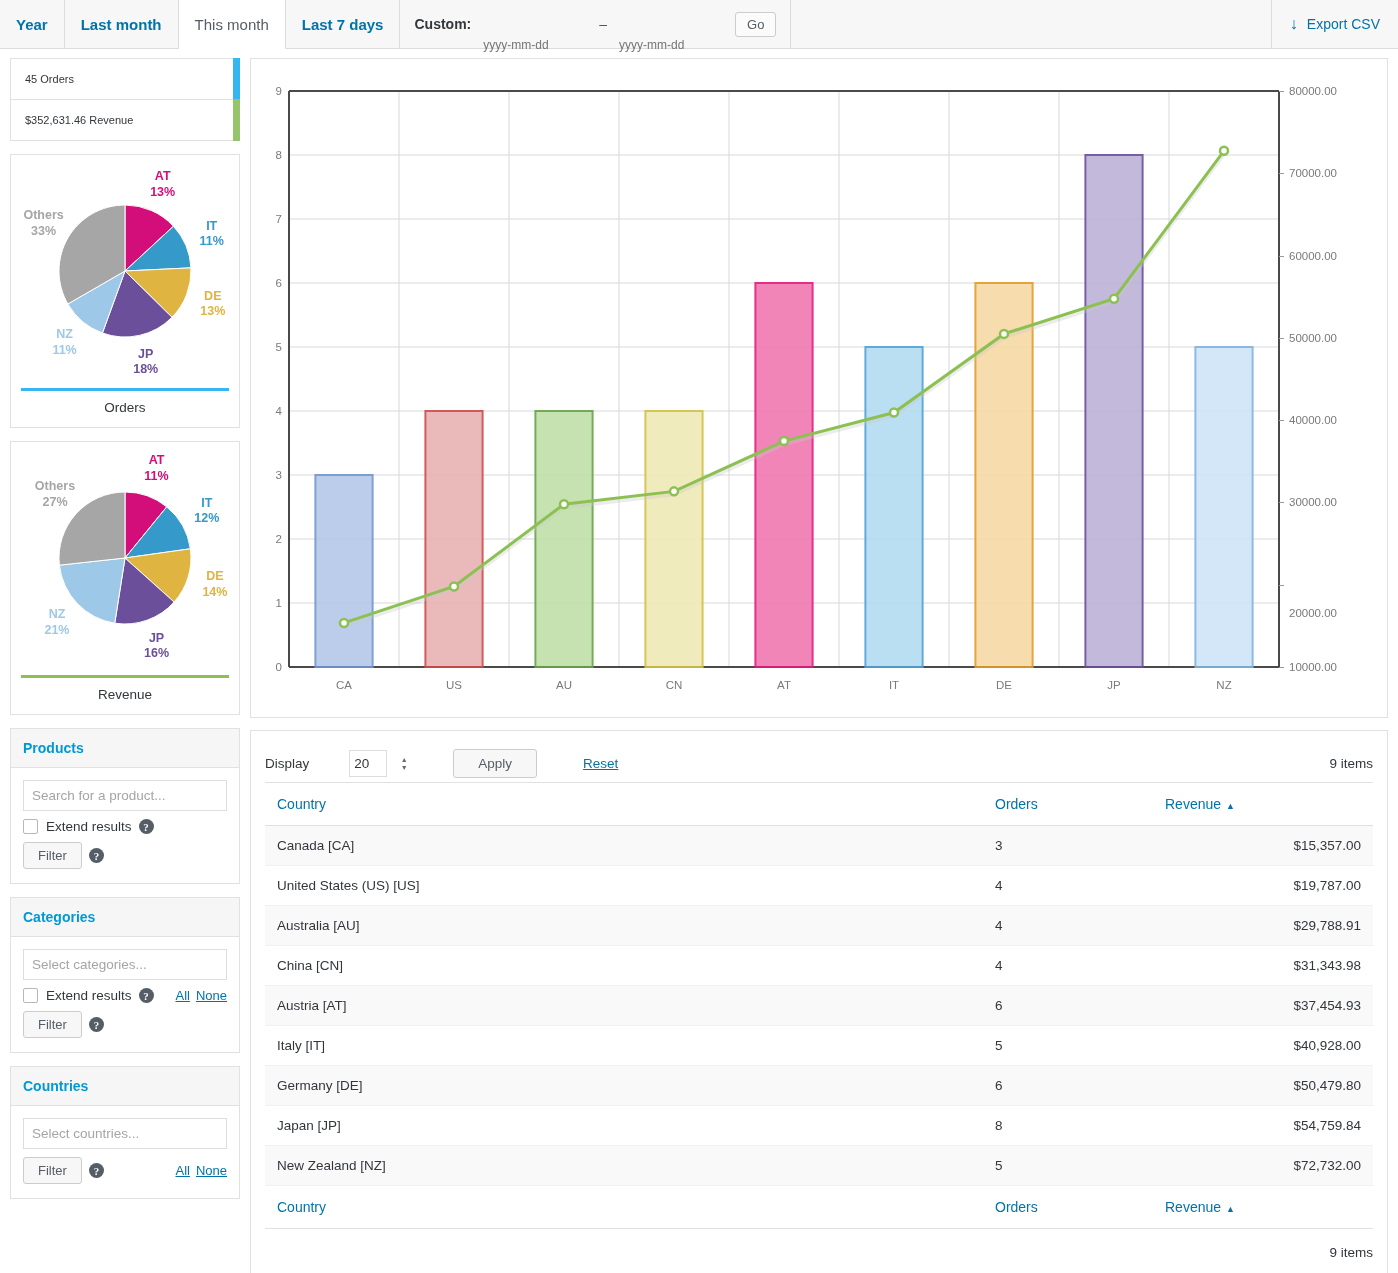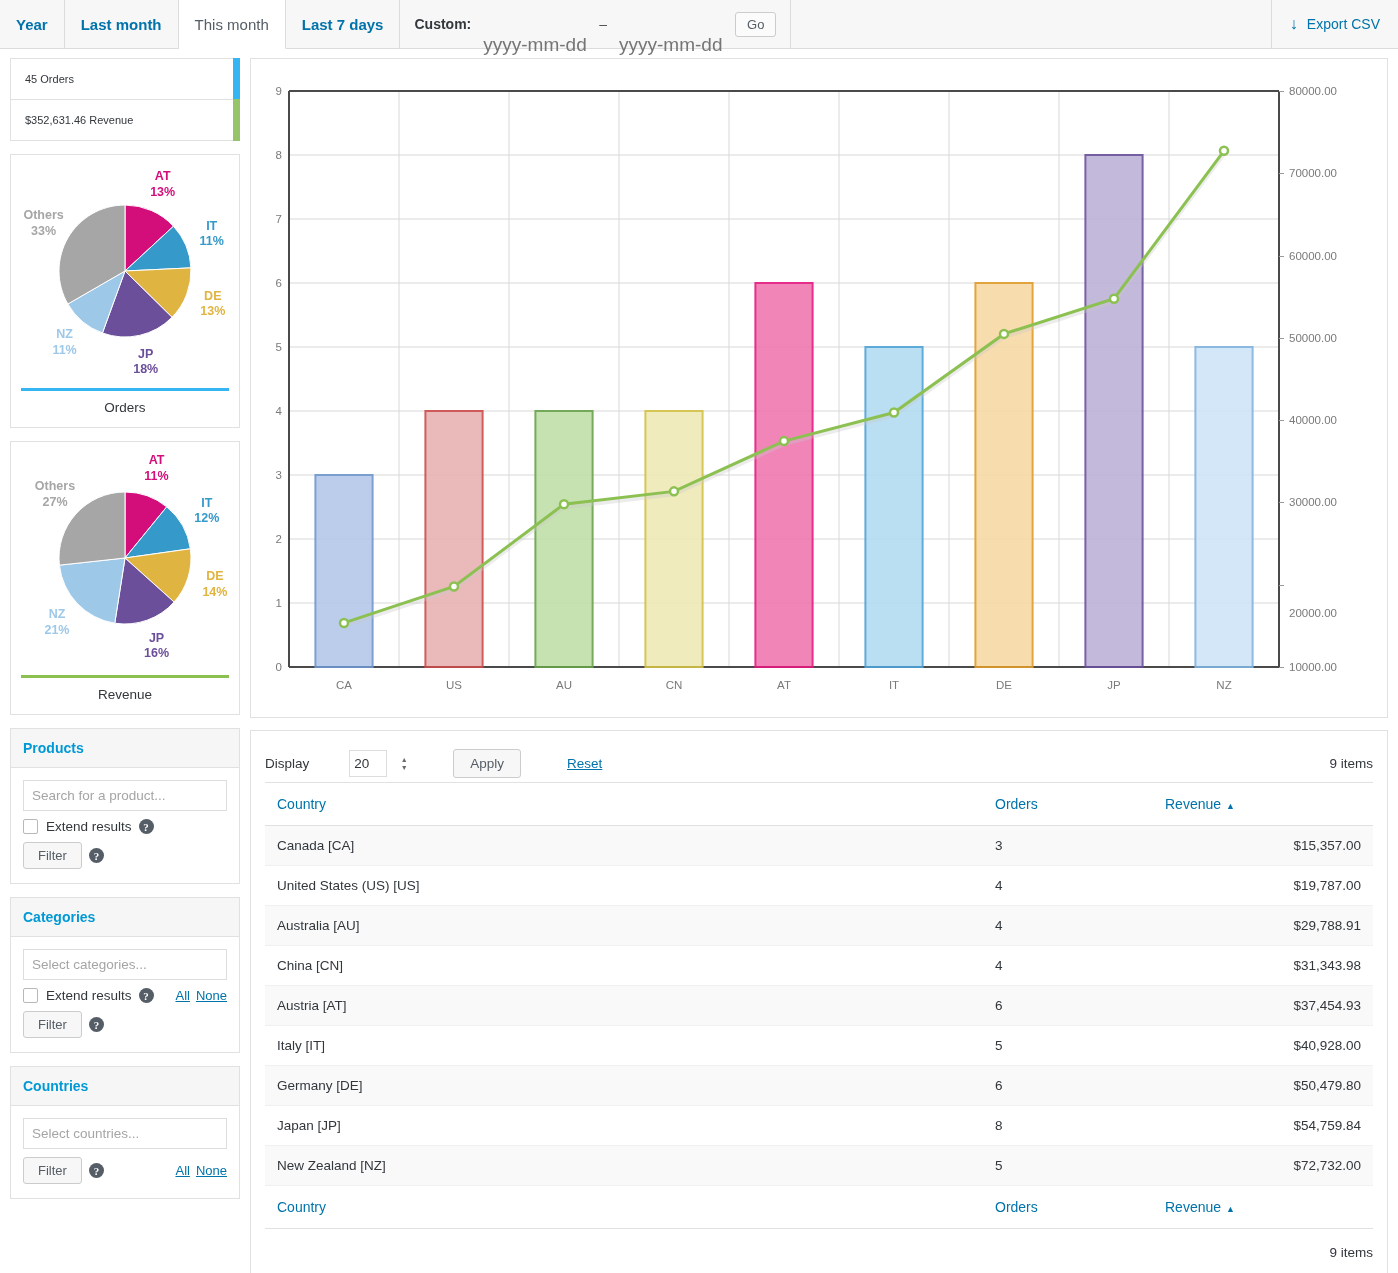--- a/index.html
+++ b/index.html
@@ -43,21 +43,21 @@
   .custom-wrap {
     display:flex; align-items:center; gap:10px;
     padding: 0 14px;
     border-right:1px solid #dcdcdc;
     background:#f7f7f7;
   }
   .custom-label { font-weight:bold; font-size:14px; color:#32373c; }
   .date-in {
     border:none; background:transparent;
     font-family:"Liberation Sans", sans-serif;
-    font-size:19px; color:#8b5cf6;
+    font-size:12px; color:#8b5cf6;
     width:108px; outline:none;margin-top:42px;
   }
   .dash { color:#555; font-size:14px; }
   .go-btn {
     font-family:"Liberation Sans", sans-serif;
     font-size:13px; color:#555d66;
     background:#fbfbfb;
     border:1px solid #cccccc;
     border-radius:3px;
     padding:4px 11px;
@@ -192,21 +192,21 @@
   }
   .spin {
     display:inline-flex; flex-direction:column; justify-content:center;
     margin-left:-20px; margin-right:12px;
     width:14px; height:22px; cursor:pointer; position:relative; z-index:2;
   }
   .spin i { font-style:normal; font-size:7px; line-height:8px; color:#6b6b6b; text-align:center;}
   .apply-btn {
     font-family:"Liberation Sans", sans-serif; font-size:13.5px;
     color:#555d66; background:#f7f7f7; border:1px solid #ccc;
-    border-radius:3px; padding:6px 16px; cursor:pointer; margin-right:16px;
+    border-radius:3px; padding:6px 24px; cursor:pointer; margin-right:16px;
   }
   .reset-link { color:#0073aa; text-decoration:underline; font-size:13.5px; cursor:pointer; }
   .items-count { margin-left:auto; font-size:13.5px; color:#32373c; }
 
   table.dt { width:100%; border-collapse:collapse; margin-top:4px; }
   table.dt th {
     text-align:left; font-weight:normal;
     color:#0073aa; font-size:14px;
     padding:13px 12px;
     border-top:1px solid #e1e1e1;

